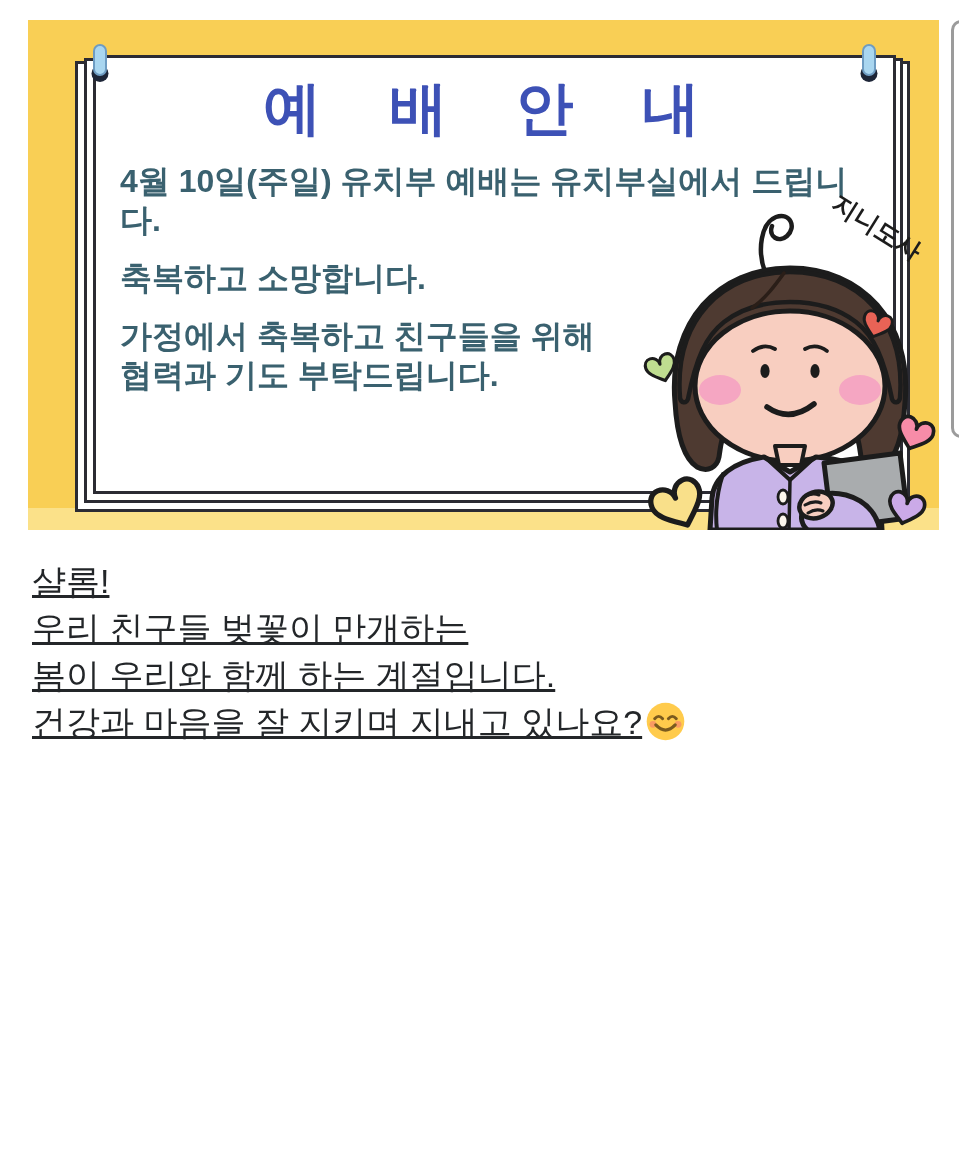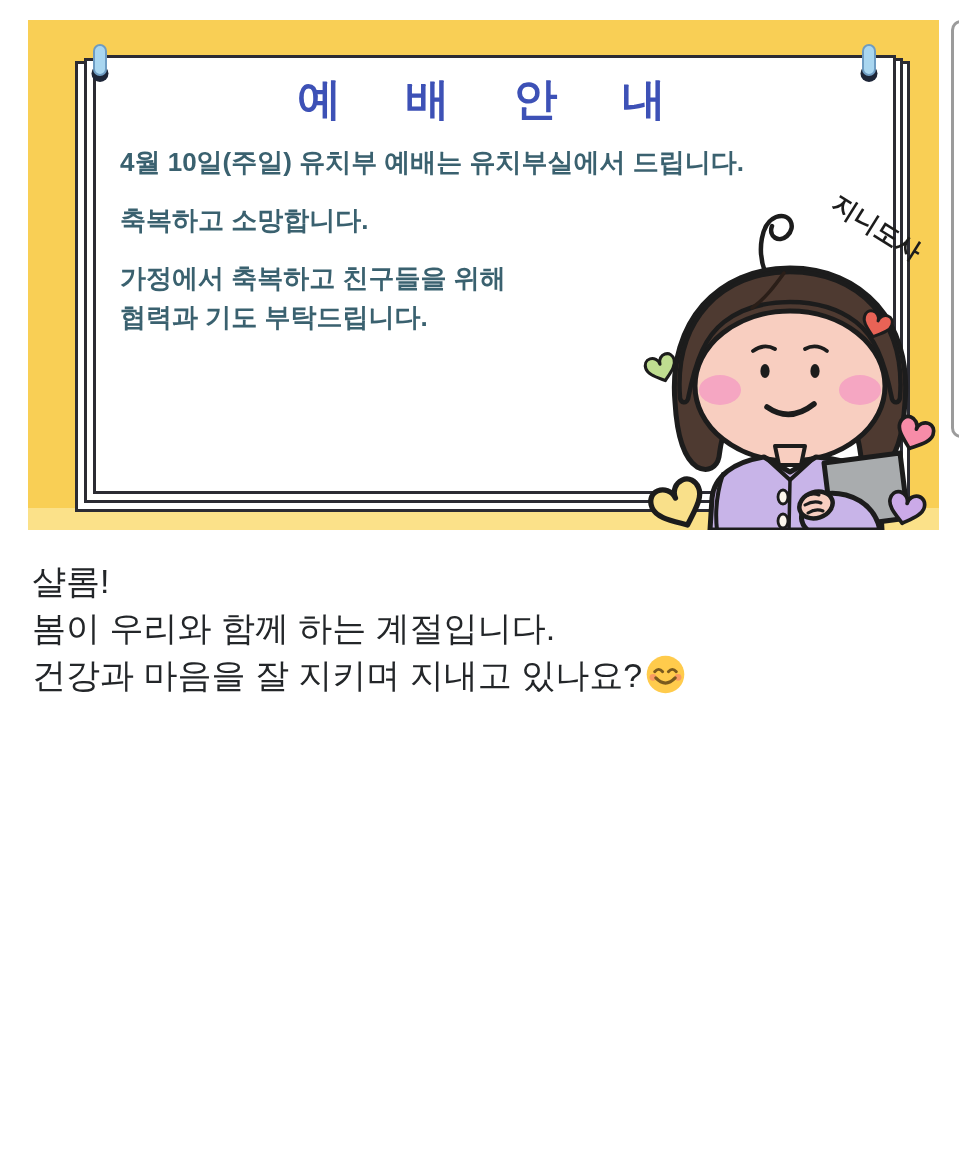--- a/index.html
+++ b/index.html
@@ -16,24 +16,24 @@
     background:#F9CF55;overflow:hidden;
   }
   .banner-strip{position:absolute;left:0;bottom:0;width:100%;height:22px;background:#FBE189;}
   .sheet{position:absolute;background:#ffffff;border:3px solid #2b2b33;box-sizing:border-box;}
   .sheet3{left:47px;top:41px;width:835px;height:451px;}
   .sheet2{left:56px;top:38px;width:819px;height:445px;}
   .paper {left:65px;top:35px;width:803px;height:439px;padding:10px 12px;overflow:hidden;}
 
   .board-title{
     margin:2px 0 0;text-align:center;
-    font-size:44px;font-weight:bold;color:#3D51B6;letter-spacing:26px;white-space:nowrap;
+    font-size:58px;font-weight:bold;color:#3D51B6;letter-spacing:26px;white-space:nowrap;
   }
   .board-text{margin-top:14px;padding-left:12px;}
-  .board-text p{margin:0 0 19px;font-size:26px;line-height:39px;font-weight:bold;color:#3A616F;}
+  .board-text p{margin:0 0 19px;font-size:32px;line-height:39px;font-weight:bold;color:#3A616F;}
   .board-text .line{display:block;}
 
   
   .pin{position:absolute;top:24px;width:18px;height:40px;z-index:6;}
   .pin-left{left:63px;}
   .pin-right{left:832px;}
   .pin::before{ 
     content:'';position:absolute;bottom:2px;left:50%;transform:translateX(-50%);
     width:17px;height:17px;border-radius:50%;background:#1d2537;
   }
@@ -50,21 +50,21 @@
     position:absolute;left:951px;top:20px;width:12px;height:418px;
     background:#ffffff;border:3px solid #9b9b9b;border-right:none;
     border-radius:10px 0 0 10px;box-sizing:border-box;
   }
 
   
   .message{
     position:absolute;left:0;top:549px;width:100%;box-sizing:border-box;
     padding:9px 28px 0 32px;color:#232629;
   }
-  .message p{margin:0 0 45px;font-size:34px;line-height:47px;}
+  .message p{margin:0 0 45px;font-size:34px;line-height:47px;text-decoration:underline;}
   .message .line{display:block;}
   .emoji{display:inline-block;width:41px;height:41px;vertical-align:-8px;margin-left:3px;}
   .hidden-defs{position:absolute;width:0;height:0;overflow:hidden;}
 </style>
 </head>
 <body>
 
 <svg class="hidden-defs" aria-hidden="true">
   <defs>
     <path id="heart" d="M0,4.8 C0,1.2 -3,-1.2 -5.8,-1.2 C-9.2,-1.2 -11,1.6 -11,4.6 C-11,9.4 -5.6,13 0,17.6 C5.6,13 11,9.4 11,4.6 C11,1.6 9.2,-1.2 5.8,-1.2 C3,-1.2 0,1.2 0,4.8 Z"></path>
@@ -147,20 +147,21 @@
         <use href="#heart" transform="translate(291,336) rotate(14) scale(1.6)" fill="#CBAAE8" stroke="#1c1c1c" stroke-width="2.3"></use>
       </g>
     </svg>
   </div>
 
   <div class="next-edge"></div>
 
   <div class="message">
     <p>
       <span class="line">샬롬!</span>
+      <span class="line">우리 친구들 벚꽃이 만개하는</span>
       <span class="line">봄이 우리와 함께 하는 계절입니다.</span>
       <span class="line"><span>건강과 마음을 잘 지키며 지내고 있나요?</span><svg class="emoji" viewBox="0 0 36 36">
             <circle cx="18" cy="18" r="16.5" fill="#FFCB4C"></circle>
             <circle cx="7" cy="20.5" r="3" fill="#F78D68" opacity="0.8"></circle>
             <circle cx="29" cy="20.5" r="3" fill="#F78D68" opacity="0.8"></circle>
             <path d="M8.5,15.5 Q12,11.5 15.5,15.5 M20.5,15.5 Q24,11.5 27.5,15.5" fill="none" stroke="#7A5A1E" stroke-width="2.6" stroke-linecap="round"></path>
             <path d="M9.5,21 Q18,30 26.5,21" fill="none" stroke="#7A5A1E" stroke-width="2.8" stroke-linecap="round"></path>
           </svg></span>
     </p>
   </div>

